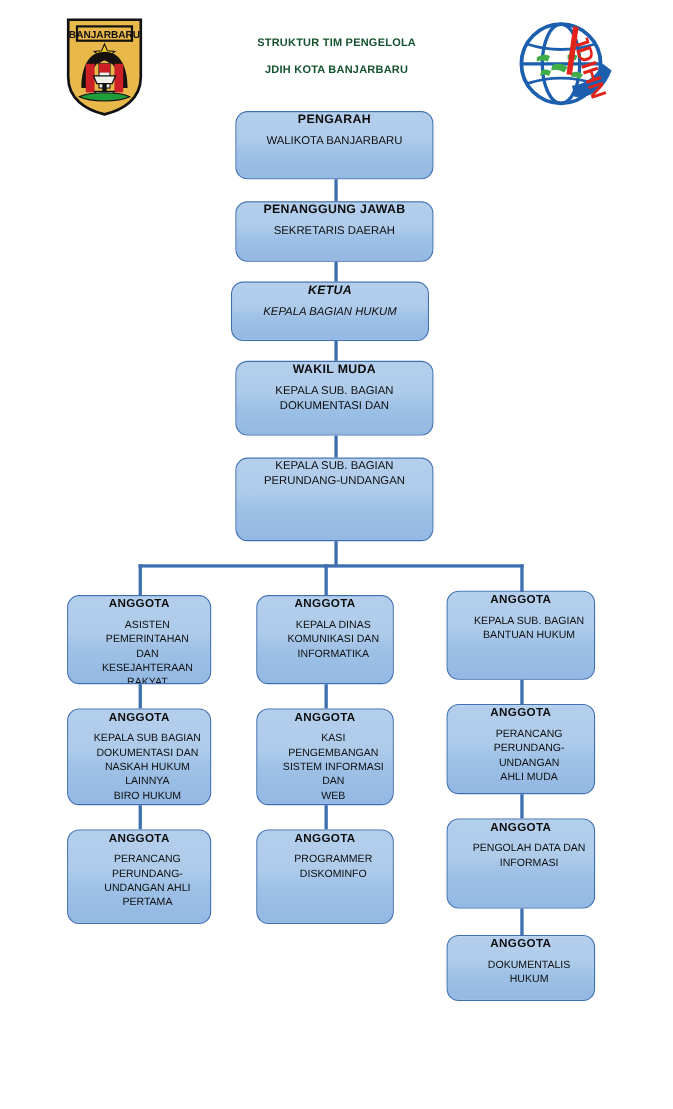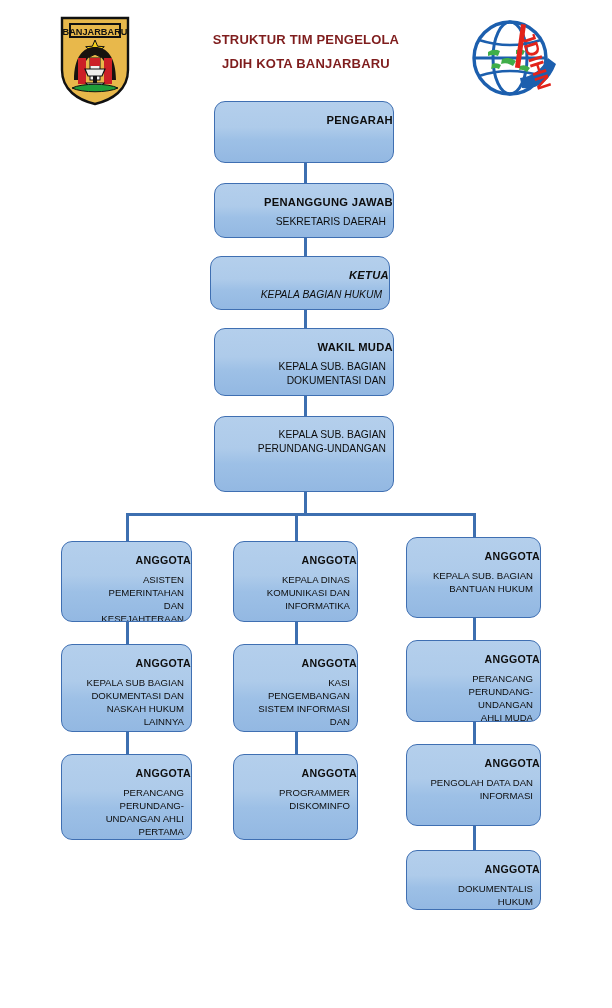--- a/index.html
+++ b/index.html
@@ -17,41 +17,41 @@
   }
 
   
   .logo-left  { position: absolute; left: 52px;  top: 14px; width: 86px; height: 92px; text-align: right; }
   .logo-right { position: absolute; left: 468px; top: 14px; width: 92px; height: 86px; }
 
   .title {
     position: absolute;
     left: 150px; top: 28px; width: 312px;
     text-align: center;
-    font-size: 13px;
+    font-size: 10px;
     font-weight: bold;
-    color: #7f1d1d;
+    color: #14532d;
     letter-spacing: .2px;
     line-height: 24px;
   }
 
   
   .line { position: absolute; background: #3d6fb0; }
   .vline { width: 3px; }
   .hline { height: 3px; }
 
   
   .box {
     position: absolute;
     border: 1.6px solid #3f6fb2;
     border-radius: 11px;
     background: linear-gradient(to bottom, #b4cfec 0%, #aecbea 42%, #9dc0e6 63%, #93b8e2 100%);
-    text-align: right;
+    text-align: center;
     color: #0d0d0d;
-    padding-top: 11px;
+    padding-top: 0;
     overflow: hidden;
   }
   .box .role {
     font-size: 11.2px;
     font-weight: bold;
     letter-spacing: .3px;
     line-height: 15px;
     margin-bottom: 5px;
   }
   .box .who {
@@ -132,20 +132,21 @@
 
   <div class="line vline" style="left:295px; top:622px;  height:22px;"></div>
   <div class="line vline" style="left:295px; top:732px;  height:22px;"></div>
 
   <div class="line vline" style="left:473px; top:618px;  height:22px;"></div>
   <div class="line vline" style="left:473px; top:722px;  height:22px;"></div>
   <div class="line vline" style="left:473px; top:826px;  height:24px;"></div>
 
   <div class="box" style="left:214px; top:101px; width:180px; height:62px;">
     <div class="role">PENGARAH</div>
+    <div class="who">WALIKOTA BANJARBARU</div>
   </div>
 
   <div class="box" style="left:214px; top:183px; width:180px; height:55px;">
     <div class="role">PENANGGUNG JAWAB</div>
     <div class="who">SEKRETARIS DAERAH</div>
   </div>
 
   <div class="box" style="left:210px; top:256px; width:180px; height:54px;font-style:italic;">
     <div class="role">KETUA</div>
     <div class="who">KEPALA BAGIAN HUKUM</div>

